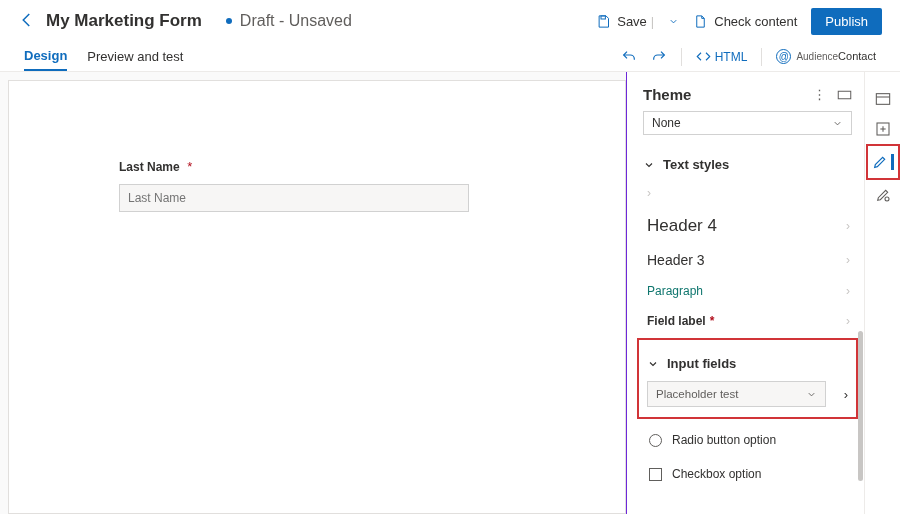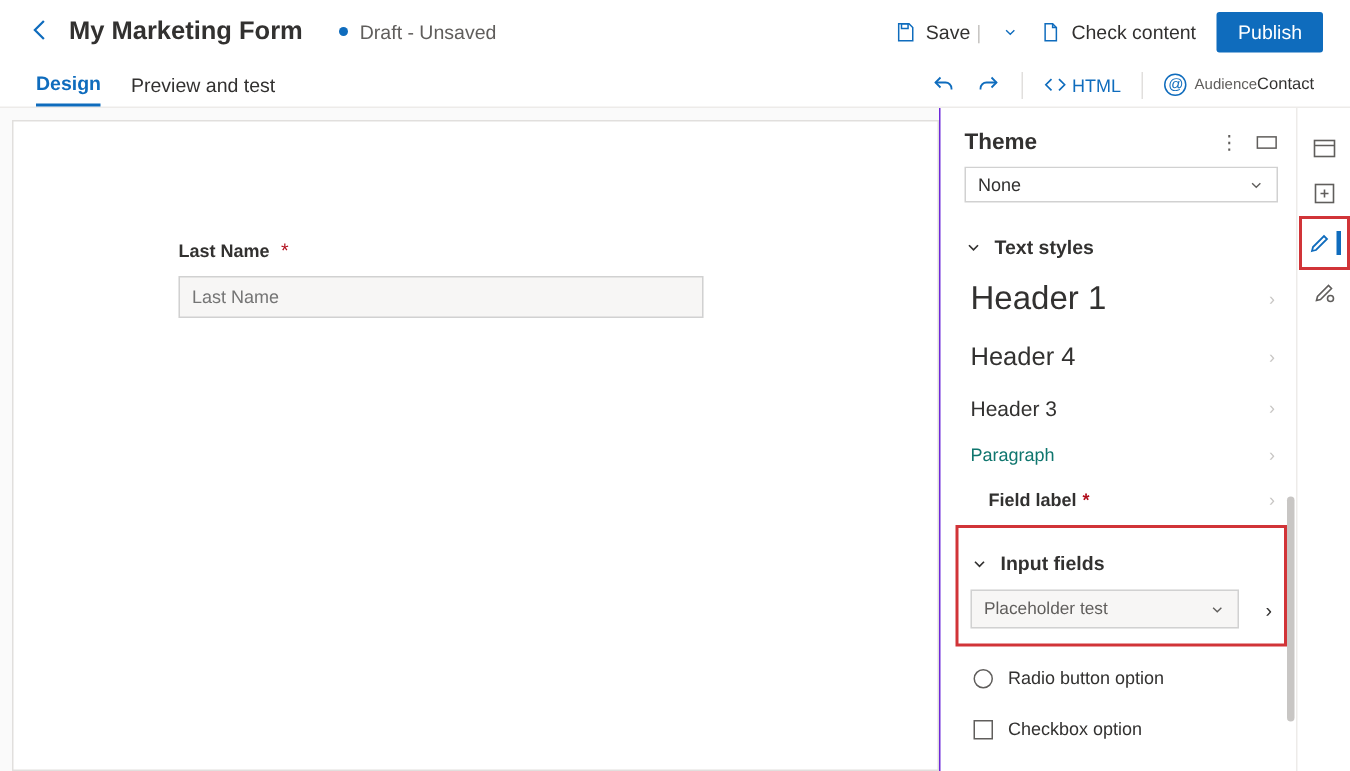--- a/index.html
+++ b/index.html
@@ -1,21 +1,21 @@
 <!DOCTYPE html>
 <html><head>
 <meta charset="utf-8">
 <style>
   * { box-sizing: border-box; margin: 0; padding: 0; font-family: "Segoe UI", Arial, sans-serif; }
   body { width: 900px; height: 514px; overflow: hidden; background: #fafafa; color: #323130; font-size: 13px; }
   .topbar { height: 42px; display: flex; align-items: center; padding: 0 18px; background: #fff; }
   .back { width: 24px; color: #0f6cbd; cursor: pointer; }
   .title { font-size: 17px; font-weight: 600; margin-left: 4px; }
   .status-dot { width: 6px; height: 6px; border-radius: 50%; background: #0f6cbd; margin: 0 8px 0 24px; }
-  .status-text { color: #605e5c; font-size: 13px; }
+  .status-text { color: #605e5c; font-size: 16px; }
   .spacer { flex: 1; }
   .cmd { display: flex; align-items: center; gap: 6px; margin-left: 14px; cursor: pointer; font-size: 13px; color: #323130; }
   .cmd svg { stroke: #0f6cbd; fill: none; }
   .pipe { color: #c8c6c4; margin-left: 4px; }
   .chev-down { width: 11px; height: 11px; }
   .publish-btn { background: #0f6cbd; color: #fff; border: none; padding: 6px 14px; margin-left: 14px; font-size: 13px; cursor: pointer; border-radius: 2px; }
 
   .subbar { height: 30px; border-bottom: 1px solid #edebe9; display: flex; align-items: center; padding: 0 24px; background: #fff; }
   .tab { margin-right: 20px; font-size: 13px; cursor: pointer; padding: 6px 0; }
   .tab.active { color: #0f6cbd; border-bottom: 2px solid #0f6cbd; font-weight: 600; }
@@ -44,21 +44,21 @@
   .panel-head .hi { width: 15px; height: 12px; margin-left: 10px; color: #605e5c; cursor: pointer; display:flex; align-items:center; justify-content:center; }
   .panel-body { overflow: auto; position: relative; padding: 0 0 10px 0; }
   .dropdown { margin: 0 12px 12px 16px; border: 1px solid #d1d1d1; background: #fff; padding: 4px 8px; font-size: 12px; display: flex; justify-content: space-between; align-items: center; cursor: pointer; }
   .sec { padding: 10px 12px 6px 16px; display: flex; align-items: center; gap: 8px; font-size: 13px; font-weight: 600; cursor: pointer; }
   .row { padding: 8px 14px 8px 20px; display: flex; align-items: center; justify-content: space-between; cursor: pointer; color: #323130; }
   .row .chev { color: #c8c6c4; font-size: 12px; }
   .h1 { font-size: 22px; font-weight: 400; }
   .h2 { font-size: 17px; }
   .h3 { font-size: 14px; }
   .para { font-size: 12px; color: #0f766e; }
-  .flabel { font-size: 12px; font-weight: 600; margin-left: 12px; }
+  .flabel { font-size: 12px; font-weight: 600; }
   .inputfields-box { border: 2.5px solid #d13438; margin: 2px 6px 4px 10px; padding: 6px 2px; }
   .placeholder-dd { margin: 4px 18px 4px 6px; border: 1px solid #d1d1d1; background: #f7f6f5; padding: 6px 8px; font-size: 11.5px; color: #605e5c; display: flex; justify-content: space-between; align-items: center; }
   .opt { display: flex; align-items: center; gap: 10px; padding: 10px 14px 10px 22px; font-size: 12px; }
   .radio-o { width: 13px; height: 13px; border: 1.3px solid #605e5c; border-radius: 50%; }
   .check-o { width: 13px; height: 13px; border: 1.3px solid #605e5c; }
   .scrollbar { position: absolute; right: 1px; top: 220px; width: 5px; height: 150px; background: #c8c6c4; border-radius: 3px; }
 
   .rail { width: 36px; background: #fff; border-left: 1px solid #edebe9; display: flex; flex-direction: column; align-items: center; padding-top: 12px; gap: 0; }
   .rail .ritem { width: 30px; height: 30px; display: flex; align-items: center; justify-content: center; color: #605e5c; cursor: pointer; }
   .rail .boxed { border: 2.5px solid #d13438; width: 34px; height: 36px; color: #0f6cbd; border-right-width: 2.5px; }
@@ -167,21 +167,20 @@
             <path d="M6 9l6 6 6-6"></path>
           </svg>
       </div>
       <div class="sec">
         <svg width="12" height="12" viewBox="0 0 24 24" fill="none" stroke="#323130" stroke-width="2.3">
             <path d="M6 9l6 6 6-6"></path>
           </svg>
         <span>Text styles</span>
       </div>
       <div class="row">
-          <span class="h1">Header 1</span>
           <span class="chev">›</span>
         </div>
       <div class="row">
           <span class="h2">Header 4</span>
           <span class="chev">›</span>
         </div>
       <div class="row">
           <span class="h3">Header 3</span>
           <span class="chev">›</span>
         </div>

